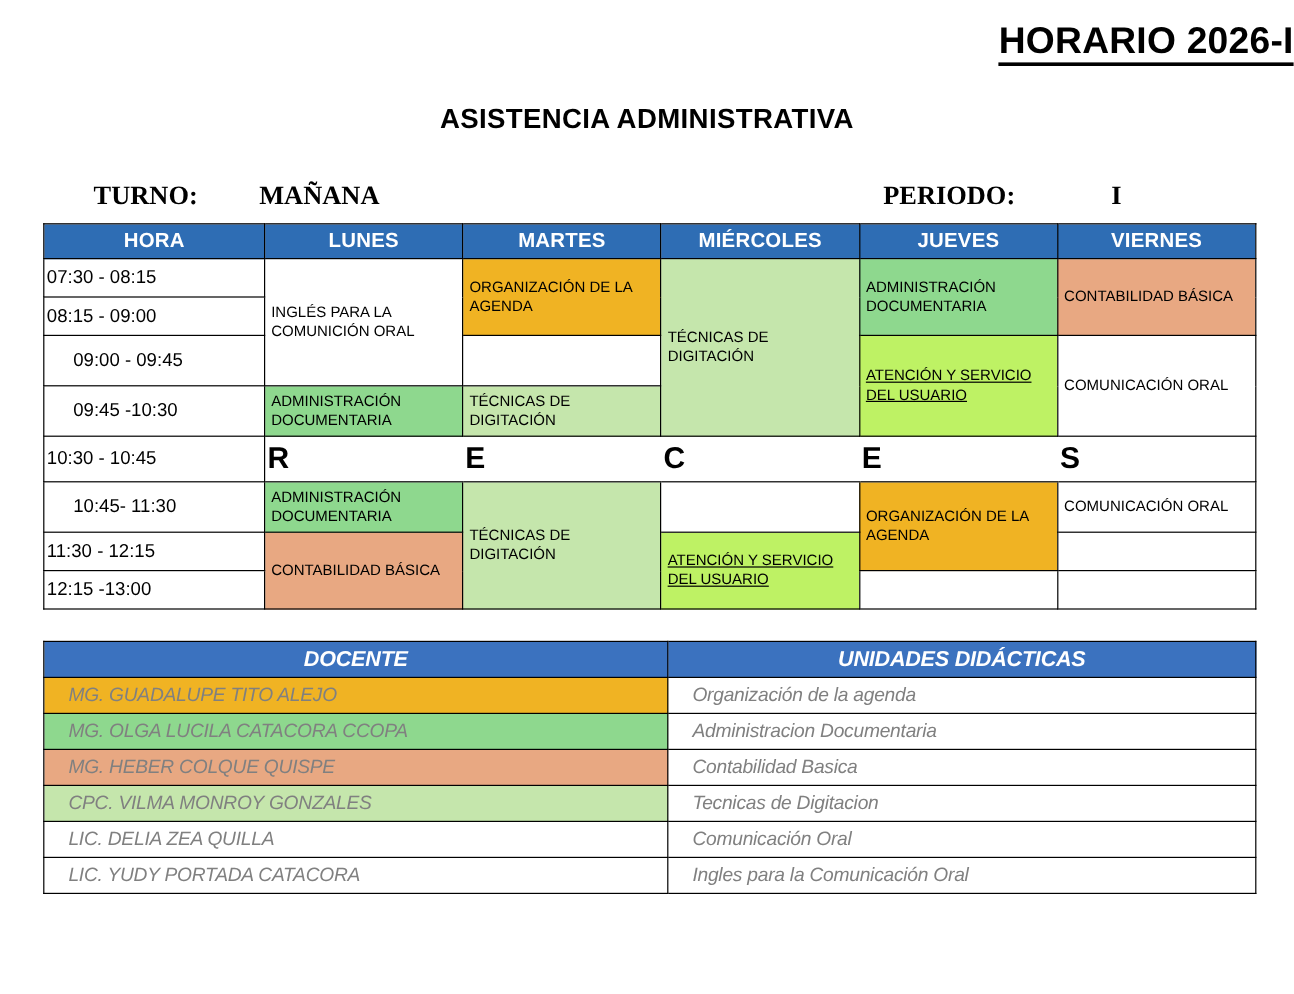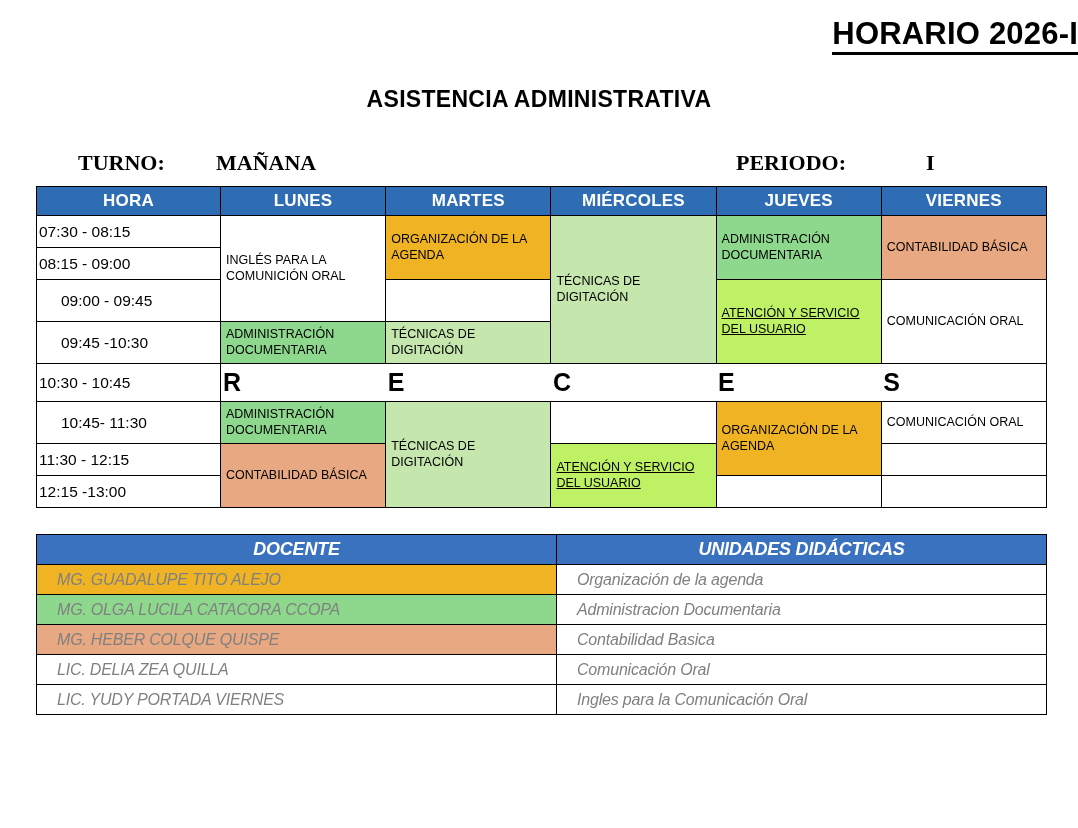--- a/index.html
+++ b/index.html
@@ -293,23 +293,27 @@
       </tr>
       <tr>
         <td class="f-verde">MG. OLGA LUCILA CATACORA CCOPA</td>
         <td class="f-blanco">Administracion Documentaria</td>
       </tr>
       <tr>
         <td class="f-salmon">MG. HEBER COLQUE QUISPE</td>
         <td class="f-blanco">Contabilidad Basica</td>
       </tr>
       <tr>
+        <td class="f-verdecl">CPC. VILMA MONROY GONZALES</td>
+        <td class="f-blanco">Tecnicas de Digitacion</td>
+      </tr>
+      <tr>
         <td class="f-blanco">LIC. DELIA ZEA QUILLA</td>
         <td class="f-blanco">Comunicación Oral</td>
       </tr>
       <tr>
-        <td class="f-blanco">LIC. YUDY PORTADA VIERNES</td>
+        <td class="f-blanco">LIC. YUDY PORTADA CATACORA</td>
         <td class="f-blanco">Ingles para la Comunicación Oral</td>
       </tr>
     </tbody>
   </table>
 
 </div>
 
 </body></html>

